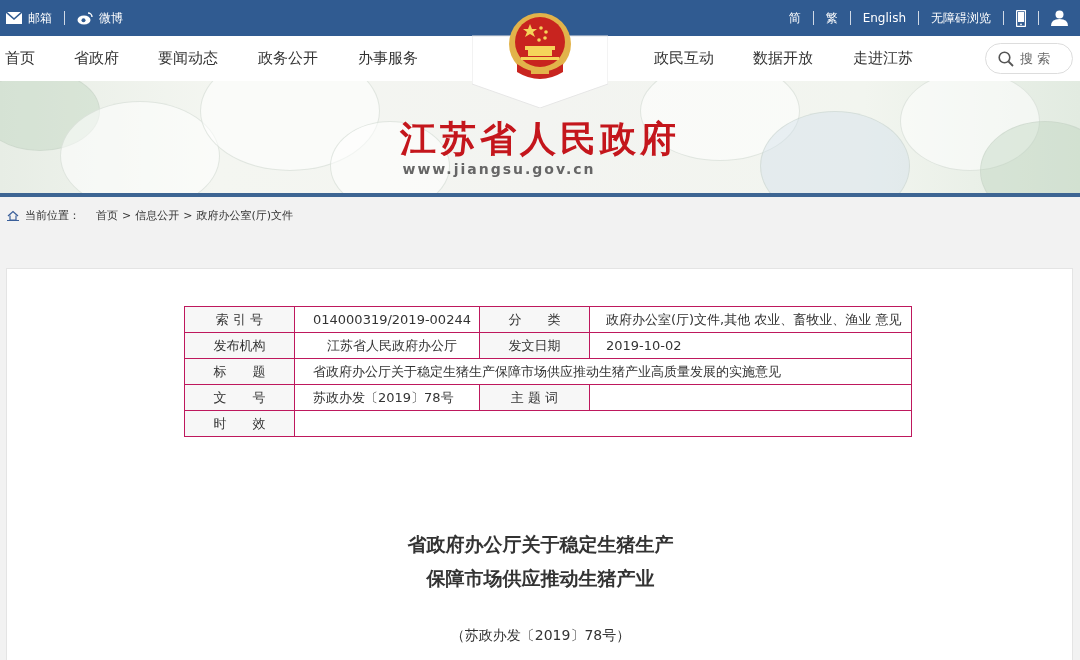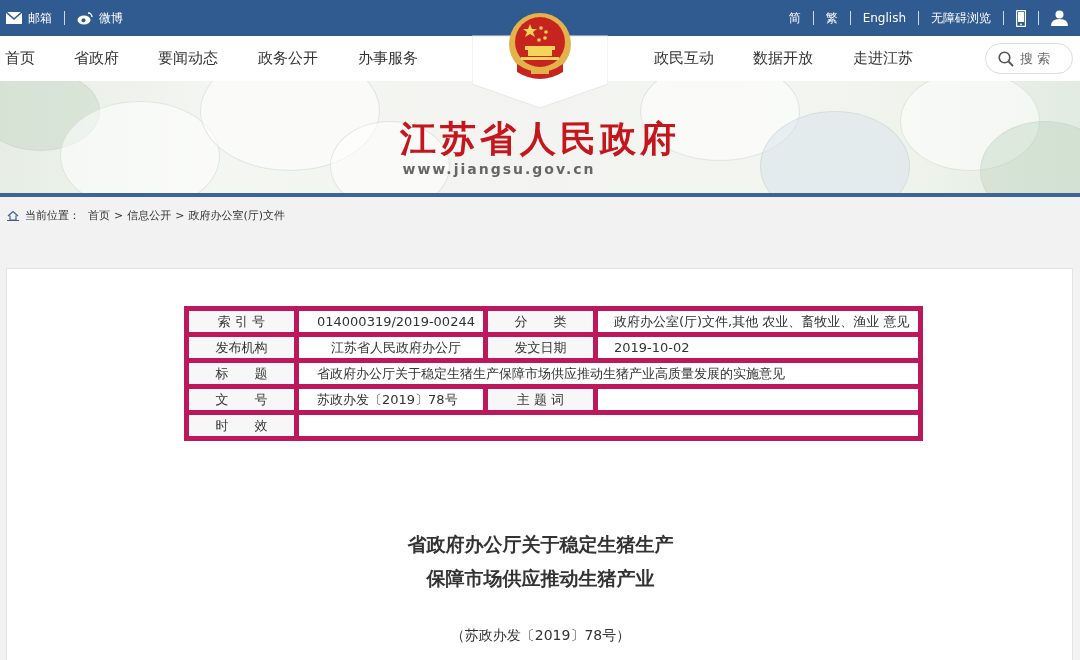--- a/index.html
+++ b/index.html
@@ -11,26 +11,26 @@
   .topbar .right { position: absolute; right: 12px; top: 0; height: 36px; display: flex; align-items: center; }
   .navbar { position: absolute; left: 0; top: 36px; width: 1080px; height: 45px; background: #fff; }
   .nav-item { position: absolute; top: 0; height: 45px; line-height: 45px; font-size: 15px; color: #333; cursor: pointer; }
   .emblem-tab { position: absolute; left: 472px; top: 0; width: 136px; height: 108px; z-index: 5; }
   .banner { position: absolute; left: 0; top: 81px; width: 1080px; height: 112px; background: linear-gradient(90deg, #e7ede5 0%, #f4f6f1 20%, #f3f4f1 50%, #f2f5ef 80%, #e2ebe1 100%); overflow: hidden; }
   .banner .petal { position: absolute; border-radius: 50%; background: rgba(255,255,255,0.55); border: 1px solid rgba(200,210,200,0.5); }
   .banner-title { position: absolute; left: 0; width: 1080px; top: 34px; text-align: center; font-size: 36px; font-weight: bold; color: #c4161c; letter-spacing: 4px; font-family: Liberation Serif, serif; }
   .banner-url { position: absolute; left: 0; width: 998px; top: 80px; text-align: center; font-size: 14px; color: #666; letter-spacing: 2px; font-weight: bold; }
   .blue-line { position: absolute; left: 0; top: 193px; width: 1080px; height: 4px; background: #3d6593; }
   .crumb-bar { position: absolute; left: 0; top: 197px; width: 1080px; height: 36px; background: #f2f2f2; font-size: 11px; color: #333; display: flex; align-items: center; padding-left: 7px; }
-  .crumb-bar .lbl { margin-left: 6px; margin-right: 8px; }
+  .crumb-bar .lbl { margin-left: 6px; margin-right: 16px; }
   .crumb-bar a { color: #333; text-decoration: none; cursor: pointer; }
   .crumb-bar .arrow { margin: 0 4px; }
   .content { position: absolute; left: 6px; top: 268px; width: 1067px; height: 400px; background: #fff; border: 1px solid #e4e4e4; }
   table.meta { position: absolute; left: 177px; top: 37px; border-collapse: collapse; font-size: 13px; color: #333; }
-  table.meta td { border: 5px solid #be185d; height: 26px; padding: 0 8px; white-space: nowrap; }
+  table.meta td { border: 1px solid #be185d; height: 26px; padding: 0 8px; white-space: nowrap; }
   table.meta td.k { background: #f7f7f7; text-align: center; }
   .doc-title { position: absolute; left: 0; width: 1067px; top: 258px; text-align: center; font-size: 19px; font-weight: bold; color: #333; line-height: 34px; }
   .doc-num { position: absolute; left: 0; width: 1067px; top: 358px; text-align: center; font-size: 14px; color: #333; }
 </style>
 </head>
 <body>
 
 <div class="topbar">
   <div class="left">
     <div class="item">

